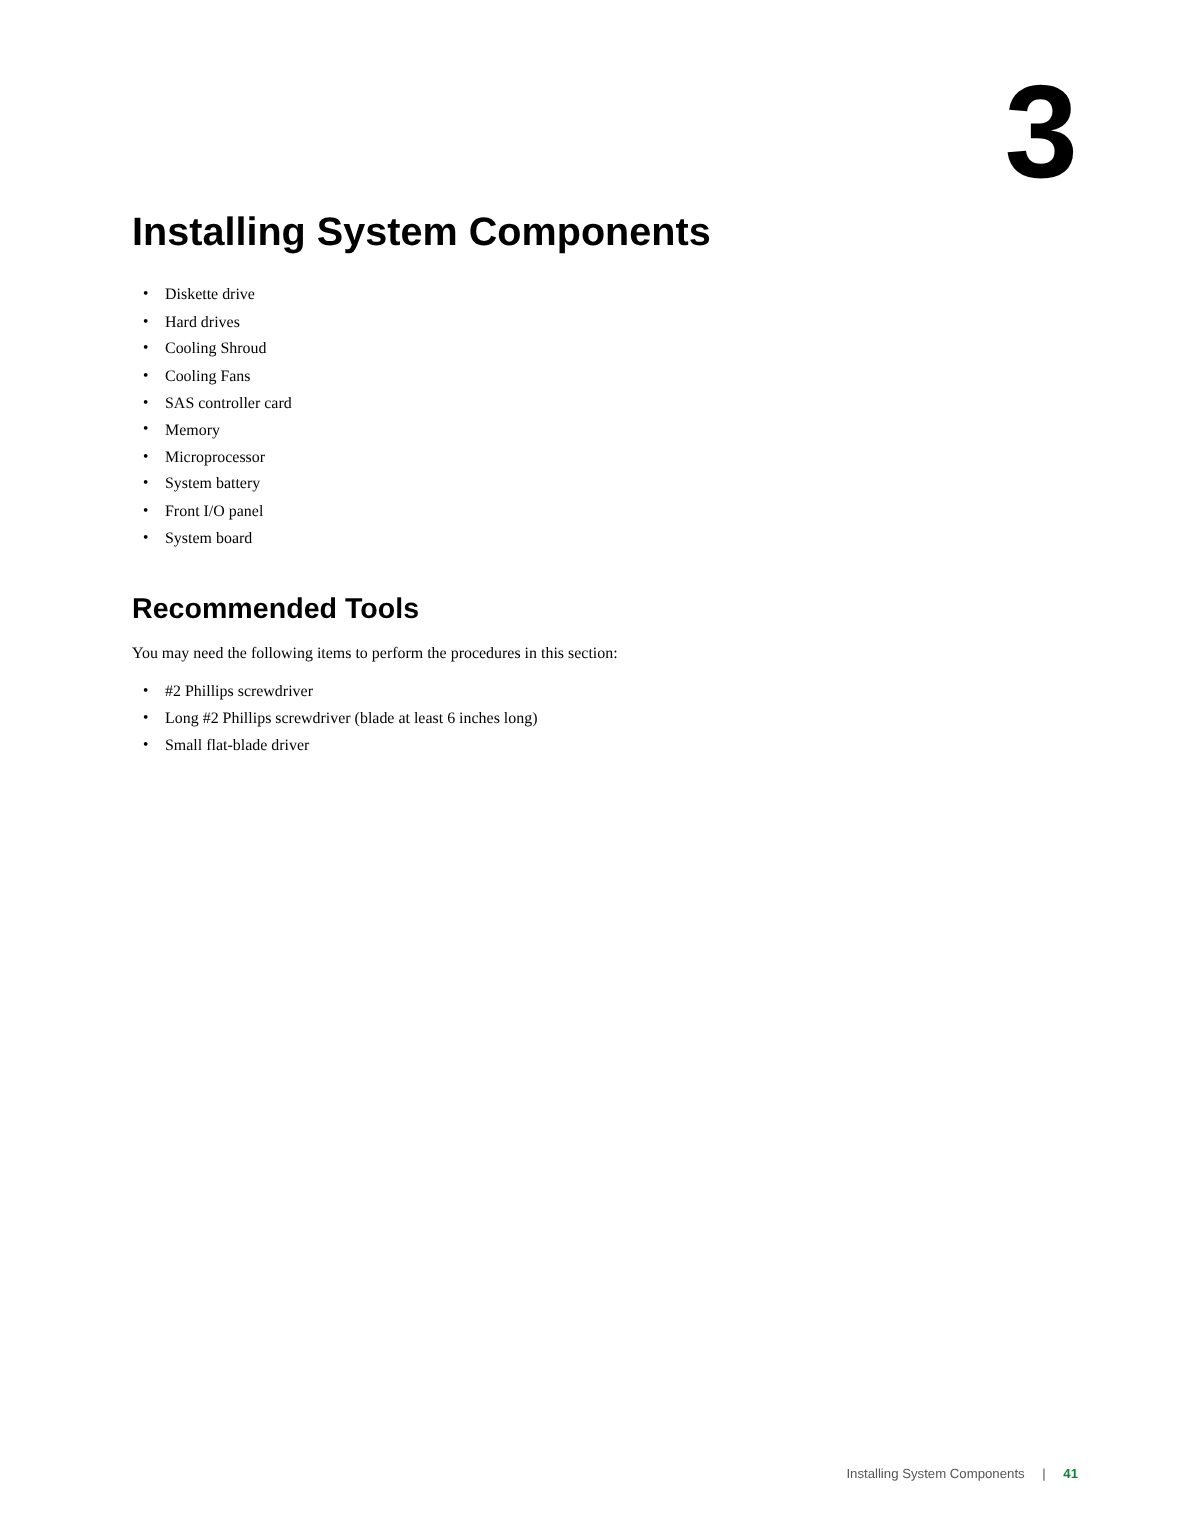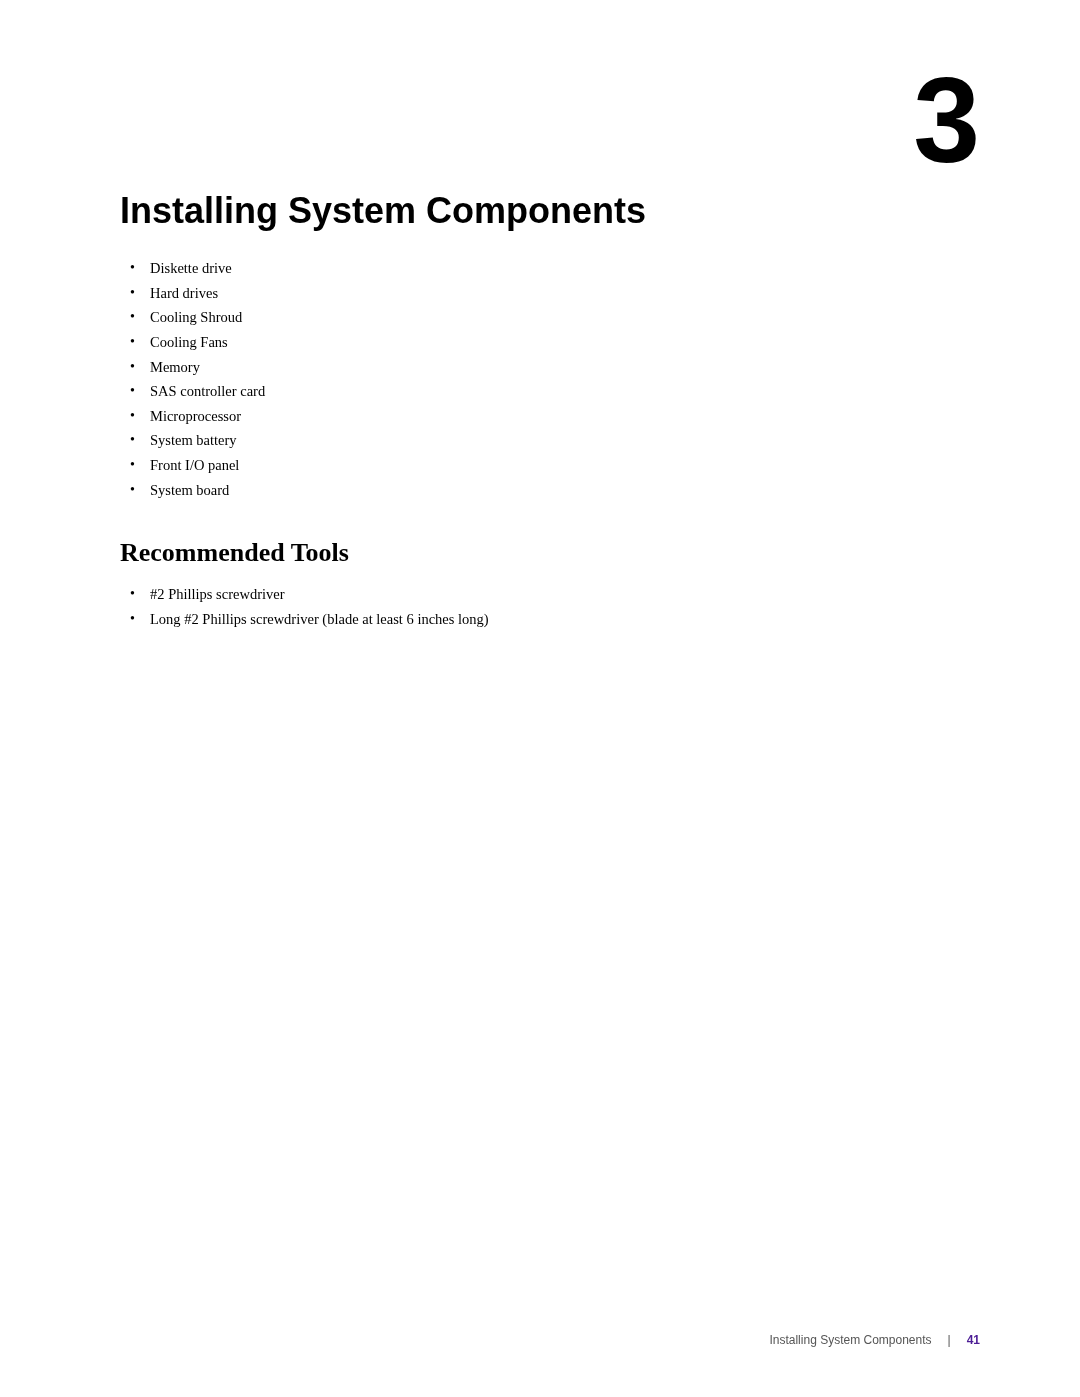--- a/index.html
+++ b/index.html
@@ -70,21 +70,21 @@
     .bullet-list li::before {
       content: "•";
       position: absolute;
       left: 10px;
       font-size: 14px;
     }
 
     .section-heading {
       font-size: 26px;
       font-weight: bold;
-      font-family: Liberation Serif, serif;
+      font-family: Liberation Sans, sans-serif;
       color: #000000;
       margin-top: 36px;
       margin-bottom: 14px;
     }
 
     .footer {
       position: absolute;
       bottom: 50px;
       left: 0;
       right: 0;
@@ -104,52 +104,54 @@
     }
 
     .footer-divider {
       display: inline-block;
       margin: 0 8px;
     }
 
     .footer-page-number {
       font-weight: bold;
       font-size: 12px;
-      color: #4c1d95;
+      color: #15803d;
     }
   </style>
 </head>
 <body>
 
 <div class="page-container">
 
   <div class="chapter-number">3</div>
 
   <h1 class="chapter-title">Installing System Components</h1>
 
 
   <ul class="bullet-list">
     <li>Diskette drive</li>
     <li>Hard drives</li>
     <li>Cooling Shroud</li>
     <li>Cooling Fans</li>
+    <li>SAS controller card</li>
     <li>Memory</li>
-    <li>SAS controller card</li>
     <li>Microprocessor</li>
     <li>System battery</li>
     <li>Front I/O panel</li>
     <li>System board</li>
   </ul>
 
   <h2 class="section-heading">Recommended Tools</h2>
 
+  <p class="intro-text">You may need the following items to perform the procedures in this section:</p>
 
   <ul class="bullet-list">
     <li>#2 Phillips screwdriver</li>
     <li>Long #2 Phillips screwdriver (blade at least 6 inches long)</li>
+    <li>Small flat-blade driver</li>
   </ul>
 
   <div class="footer">
     <div class="footer-text">
       <span>Installing System Components</span>
       <span class="footer-divider">|</span>
       <span class="footer-page-number">41</span>
     </div>
   </div>
 

